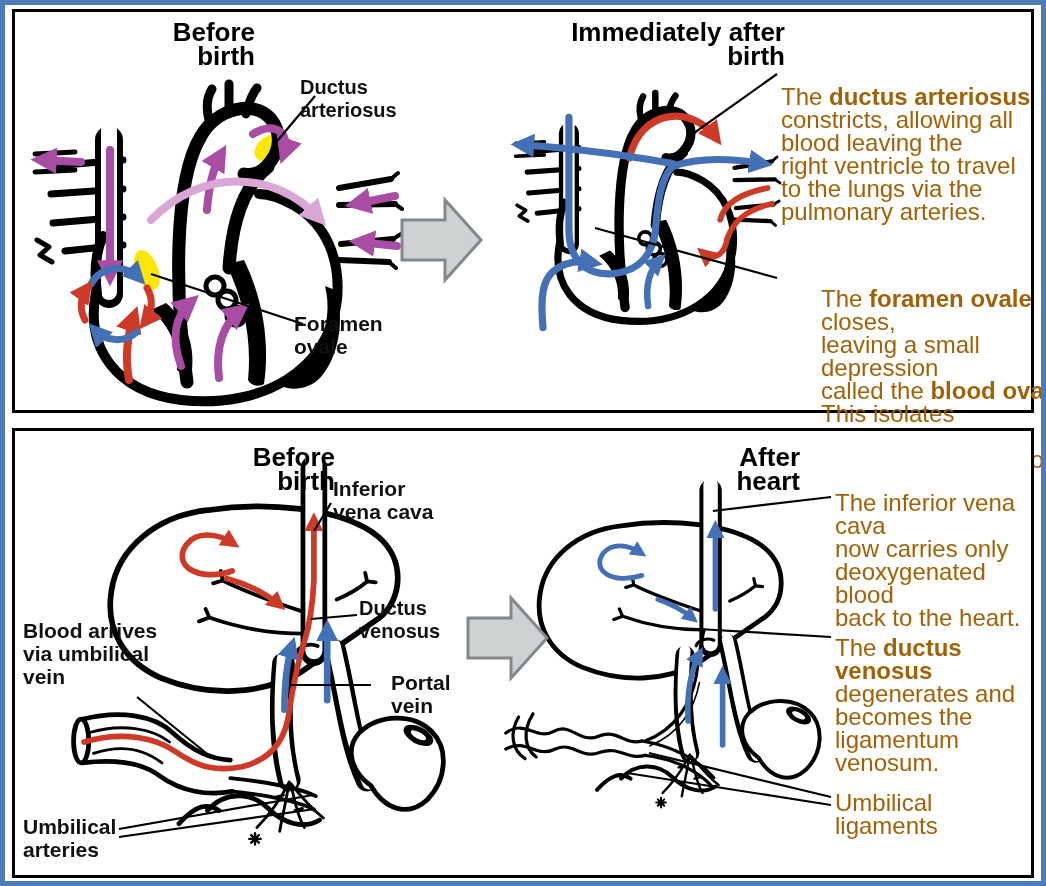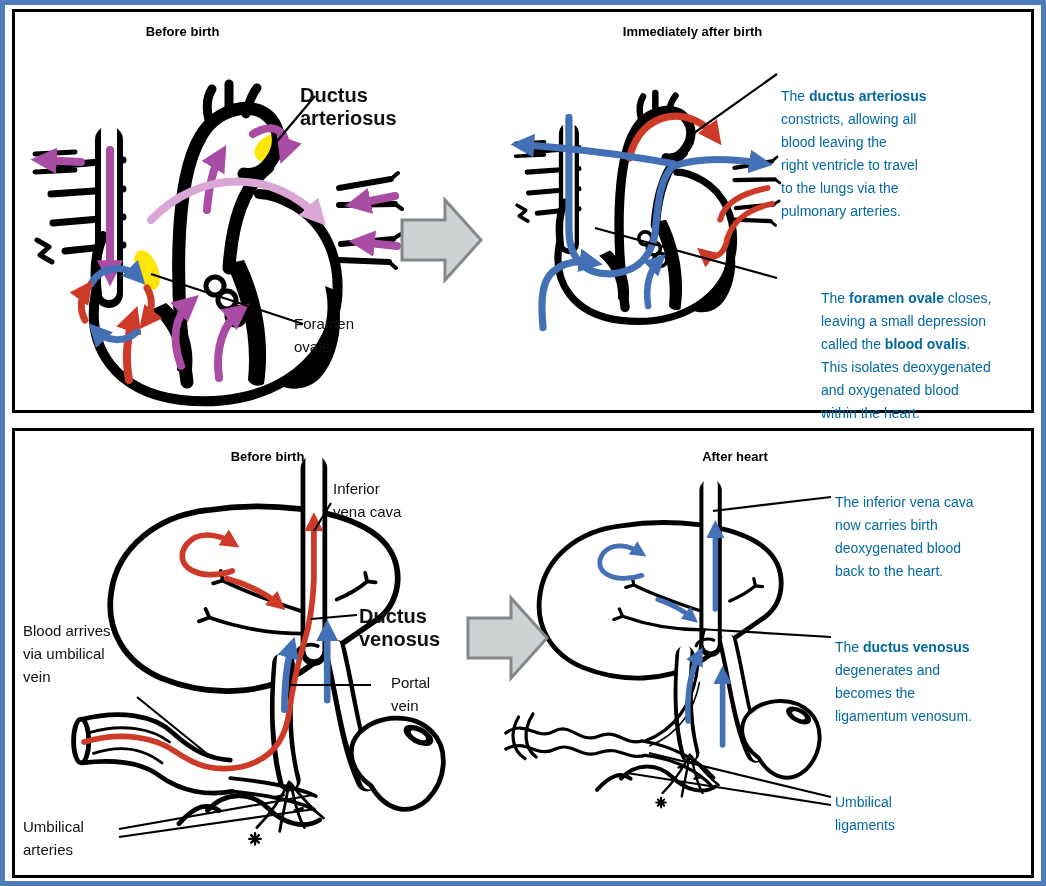--- a/index.html
+++ b/index.html
@@ -7,25 +7,25 @@
     --oxygenated:#ce3a28; --deoxygenated:#4470b5; --highlight:#ffe60a;
     --transition-arrow-fill:#cfd2d3; --transition-arrow-stroke:#85888b;
   }
   html,body{margin:0;padding:0;background:#fff;}
   .frame{position:relative;width:1046px;height:886px;background:#fff;
          border:5px solid var(--frame-blue);box-sizing:border-box;
          font-family:"Liberation Sans",sans-serif;overflow:hidden;}
   .panel{position:absolute;background:#fff;border:3px solid #000;box-sizing:border-box;}
   .panel-top{left:7px;top:4px;width:1022px;height:404px;}
   .panel-bottom{left:7px;top:423px;width:1022px;height:450px;}
-  .title{position:absolute;font-weight:bold;font-size:13px;line-height:24px;
-         text-align:center;color:#000;white-space:pre-line;}
-  .lbl{position:absolute;font-size:15px;line-height:23px;color:#101010;white-space:pre-line;}
-  .lbl.bold{font-weight:bold;font-size:20px;margin-top:8px;}
-  .ann{position:absolute;font-size:14px;line-height:23px;color:#0369a1;white-space:pre-line;}
+  .title{position:absolute;font-weight:bold;font-size:26px;line-height:24px;
+         text-align:right;color:#000;white-space:pre-line;}
+  .lbl{position:absolute;font-size:21px;line-height:23px;color:#101010;white-space:pre-line;font-weight:bold;}
+  .lbl.bold{font-weight:bold;font-size:20px;}
+  .ann{position:absolute;font-size:24px;line-height:23px;color:#a16207;white-space:pre-line;}
   .ann b{font-weight:bold;}
   .diagram-svg{position:absolute;left:0;top:0;overflow:visible;}
   svg{overflow:visible;}
   .ln{fill:none;stroke:#000;stroke-linecap:round;stroke-linejoin:round;}
   .wh{fill:none;stroke:#fff;stroke-linecap:round;}
   .fill-b{fill:#000;stroke:none;}
   .ow{fill:#fff;stroke:#000;stroke-linejoin:round;}
   .scallop{fill:#fff;stroke:#000;stroke-width:5;}
   .arrow{fill:none;stroke-linecap:round;stroke-linejoin:round;}
   .ar-p{stroke:var(--mixed-blood);}
@@ -140,21 +140,21 @@
         <path class="leader" d="M672,126 L762,62"></path>
         <path class="leader" d="M580,216 L762,266"></path>
       </g>
     </svg>
 
     <svg style="position:absolute;left:384px;top:184px" width="86" height="88">
       <polygon class="gray-arrow" points="3,24 46,24 46,4 82,44 46,84 46,64 3,64"></polygon>
     </svg>
 
     <div class="title" style="left:95px;top:8px;width:145px">Before birth</div>
-    <div class="title" style="left:560px;top:8px;width:235px">Immediately after birth</div>
+    <div class="title" style="left:535px;top:8px;width:235px">Immediately after birth</div>
 
     <div class="lbl bold" style="left:285px;top:64px;width:130px">Ductus
 arteriosus</div>
     <div class="lbl" style="left:279px;top:300px;width:110px">Foramen
 ovale</div>
 
     <div class="ann" style="left:766px;top:50px;width:252px">
       <span>The </span><b>ductus arteriosus</b><span>
 constricts, allowing all
 blood leaving the
@@ -228,21 +228,21 @@
 venosus</div>
     <div class="lbl" style="left:8px;top:188px;width:135px">Blood arrives
 via umbilical
 vein</div>
     <div class="lbl" style="left:376px;top:240px;width:80px">Portal
 vein</div>
     <div class="lbl" style="left:8px;top:384px;width:110px">Umbilical
 arteries</div>
 
     <div class="ann" style="left:820px;top:60px;width:212px">The inferior vena cava
-now carries birth
+now carries only
 deoxygenated blood
 back to the heart.</div>
     <div class="ann" style="left:820px;top:182px;width:218px">
       <span>The </span><b>ductus venosus</b><span>
 degenerates and
 becomes the
 ligamentum venosum.</span>
     </div>
     <div class="ann" style="left:820px;top:360px;width:130px">Umbilical
 ligaments</div>

